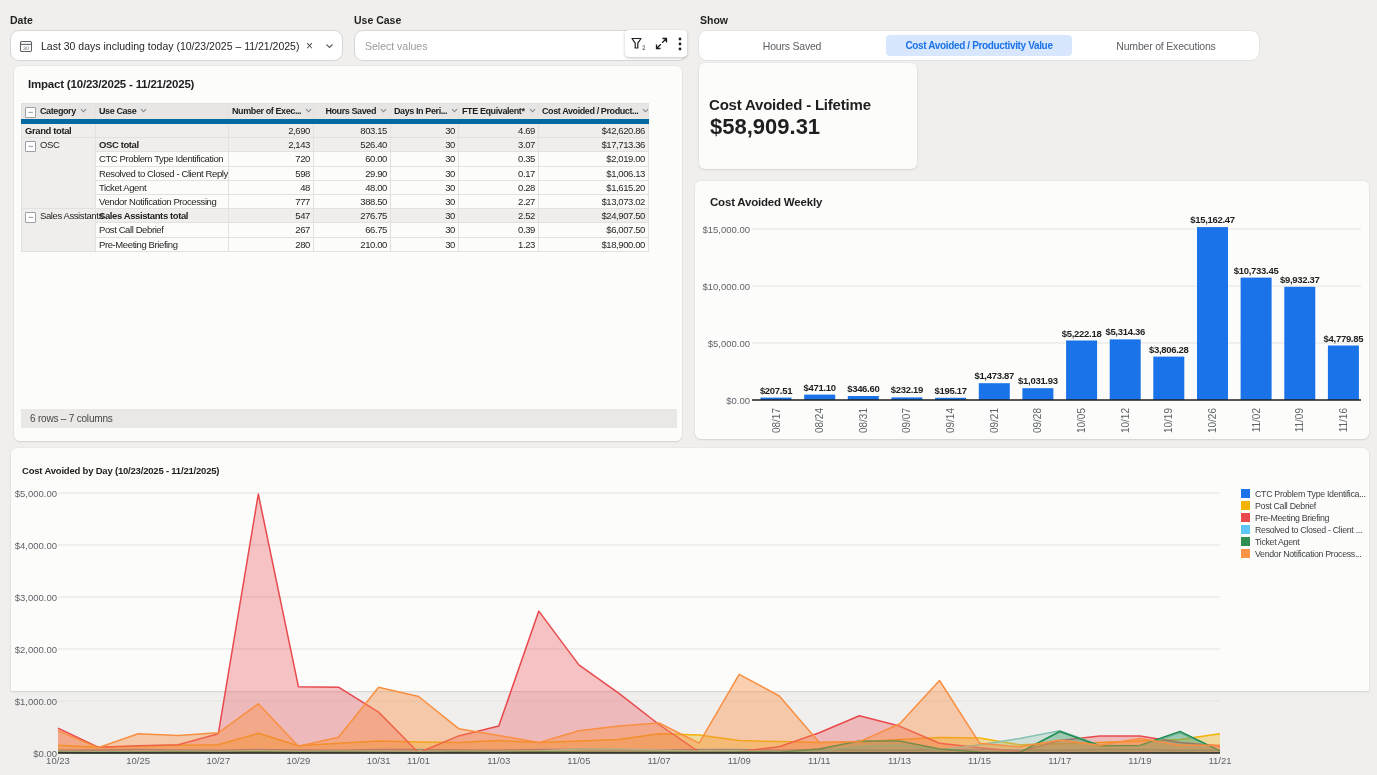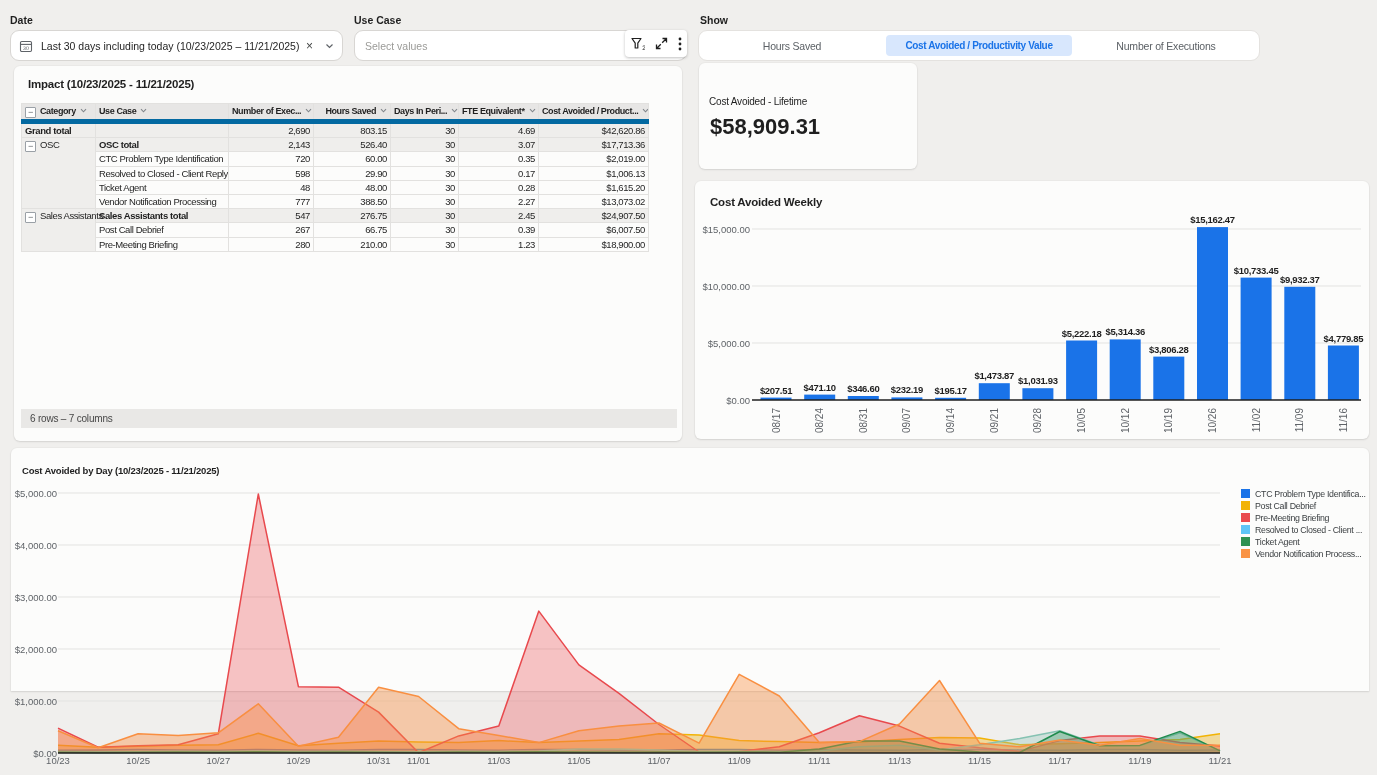--- a/index.html
+++ b/index.html
@@ -147,21 +147,21 @@
             <td class="tr num">30</td>
             <td class="tr num">2.27</td>
             <td class="tr num">$13,073.02</td>
           </tr>
           <tr class="tot">
             <td class="tl cat" rowspan="3"><span class="mbox">−</span>Sales Assistants</td>
             <td class="tl"><b>Sales Assistants total</b></td>
             <td class="tr num">547</td>
             <td class="tr num">276.75</td>
             <td class="tr num">30</td>
-            <td class="tr num">2.45</td>
+            <td class="tr num">2.52</td>
             <td class="tr num">$24,907.50</td>
           </tr>
           <tr>
             <td class="tl">Post Call Debrief</td>
             <td class="tr num">267</td>
             <td class="tr num">66.75</td>
             <td class="tr num">30</td>
             <td class="tr num">0.39</td>
             <td class="tr num">$6,007.50</td>
           </tr>
@@ -173,21 +173,21 @@
             <td class="tr num">1.23</td>
             <td class="tr num">$18,900.00</td>
           </tr>
         </tbody>
       </table>
     </div>
   <div class="abs" style="left:7px;top:343px;width:656px;height:19px;background:#e9e8e6;font-size:10px;letter-spacing:-0.2px;color:#474747;line-height:19px;padding-left:9px;box-sizing:border-box">6 rows – 7 columns</div>
 </div>
 
 <div class="card" style="left:699px;top:63px;width:218px;height:106px">
-  <div class="abs" style="left:10px;top:33px;font-size:10px;letter-spacing:-0.2px;font-weight:normal;color:#1f1f1f">Cost Avoided - Lifetime</div>
+  <div class="abs" style="left:10px;top:33px;font-size:15px;letter-spacing:-0.2px;font-weight:bold;color:#1f1f1f">Cost Avoided - Lifetime</div>
   <div class="abs" style="left:11px;top:51px;font-size:22px;font-weight:bold;color:#1f1f1f">$58,909.31</div>
 </div>
 
 <div class="card" style="left:695px;top:181px;width:674px;height:258px">
   <div class="ctitle" style="left:15px;top:15px">Cost Avoided Weekly</div>
   <svg width="674" height="258" style="position:absolute;left:0;top:0">
       <line x1="57" y1="48.0" x2="666" y2="48.0" stroke="#e3e3e1" stroke-width="1"></line>
       <text x="55" y="51.5" text-anchor="end" font-size="9.5" fill="#5f6368">$15,000.00</text>
       <line x1="57" y1="105.0" x2="666" y2="105.0" stroke="#e3e3e1" stroke-width="1"></line>
       <text x="55" y="108.5" text-anchor="end" font-size="9.5" fill="#5f6368">$10,000.00</text>

